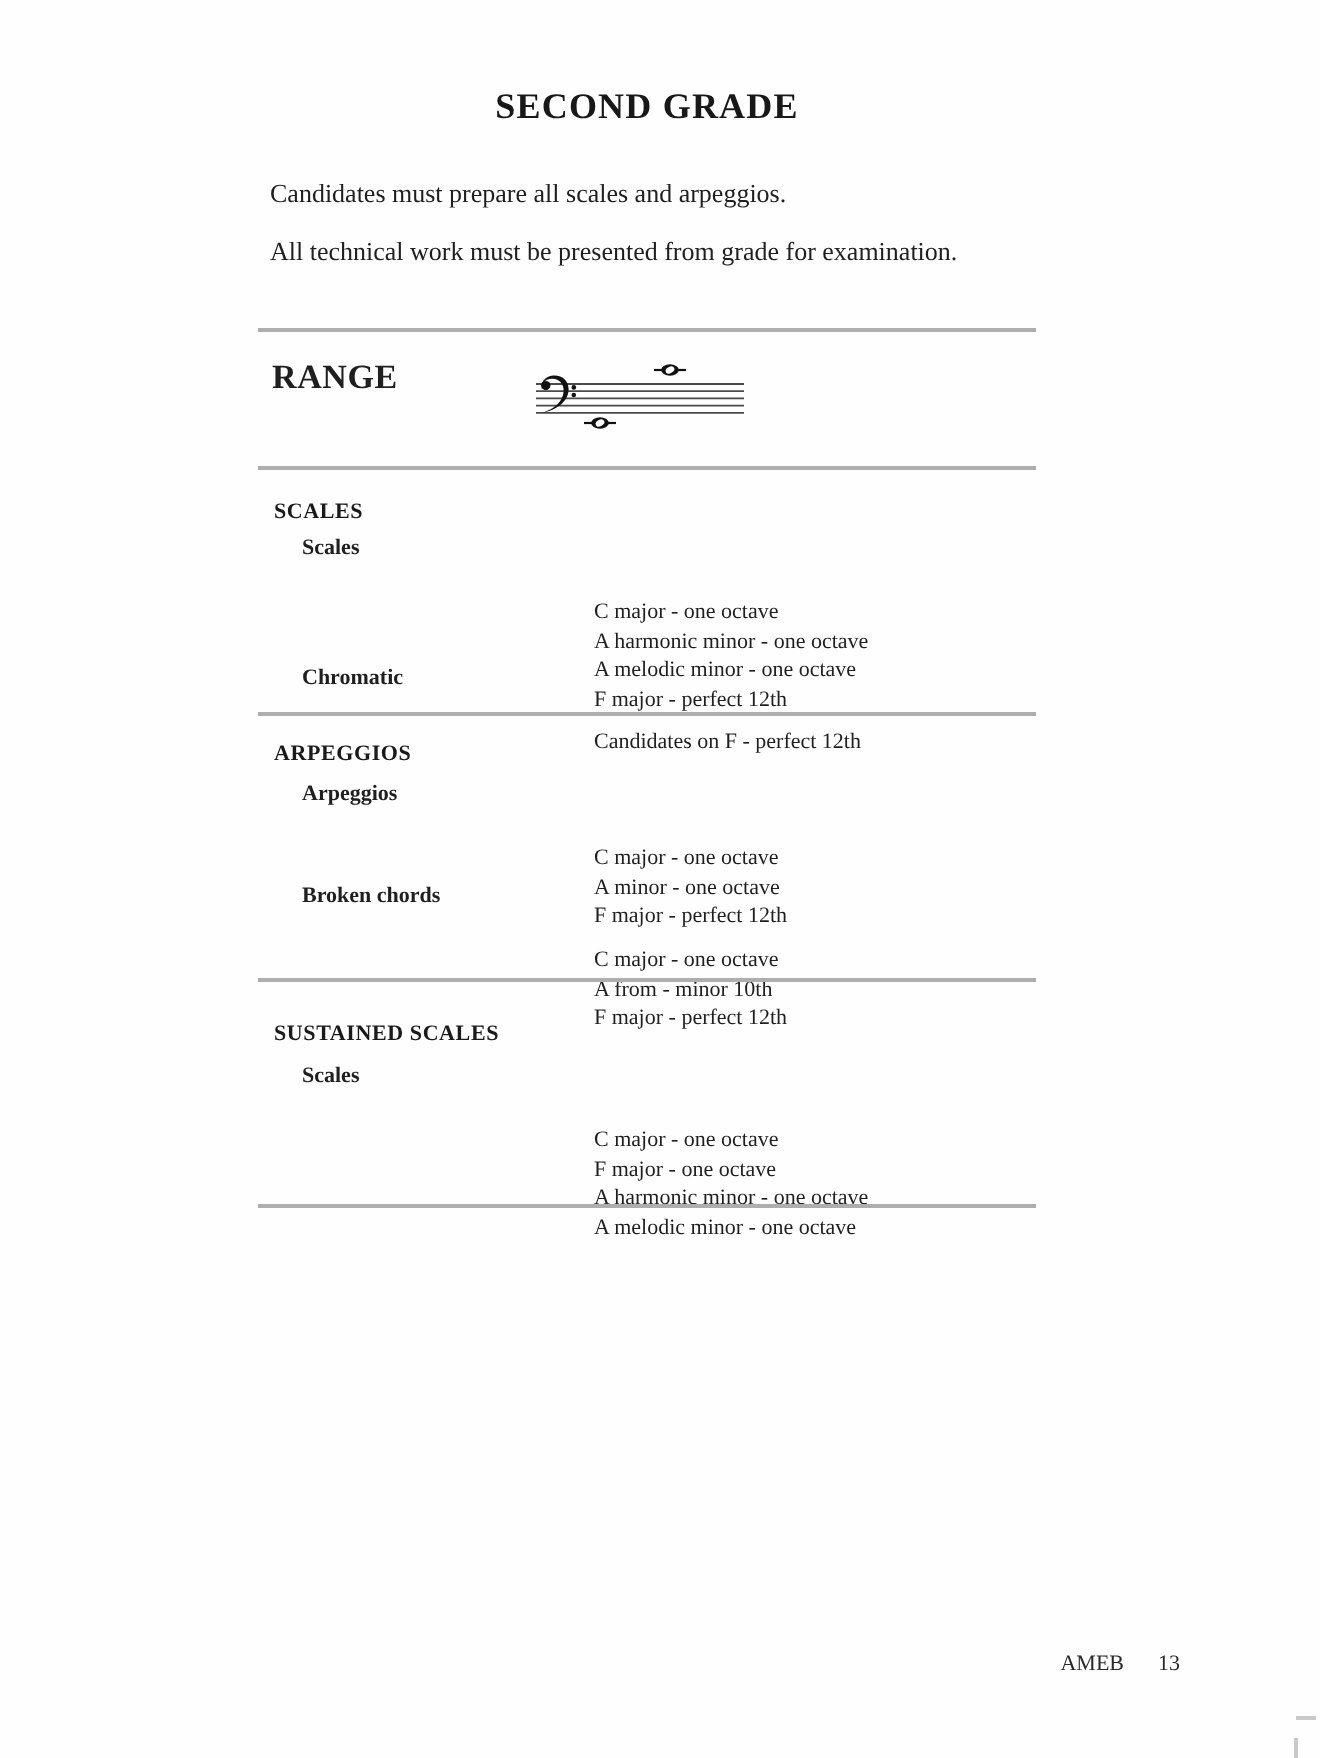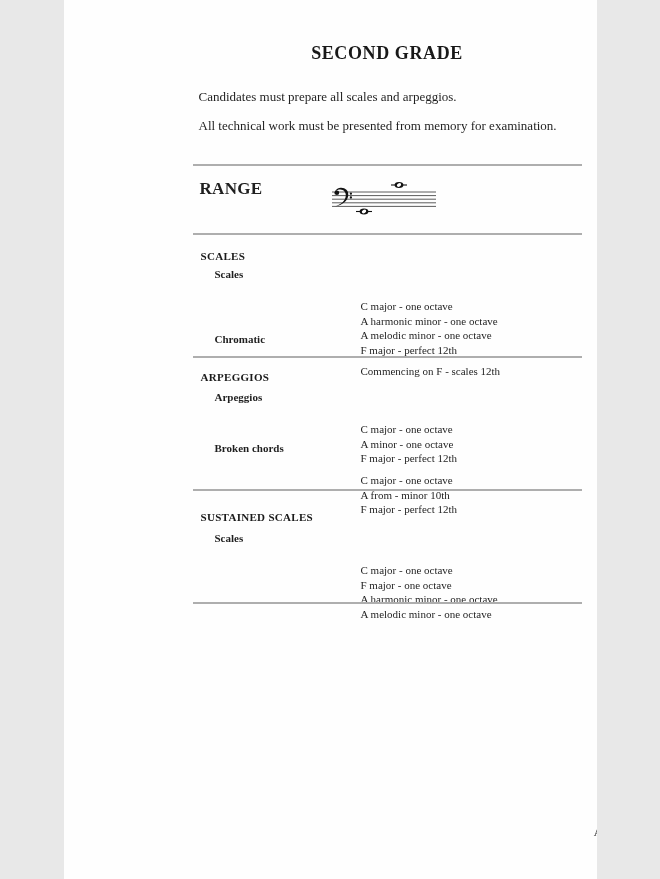--- a/index.html
+++ b/index.html
@@ -1,18 +1,18 @@
 <!DOCTYPE html>
 <html><head>
 <meta charset="utf-8">
 <style>
   html, body { margin: 0; padding: 0; background: #e8e8e8; }
   .page {
     position: relative;
-    width: 533px;
+    width: 660px;
     height: 879px;
     margin: 0 auto;
     background: #fefefe;
     font-family: "Liberation Serif", serif;
     color: #1f1f1f;
     overflow: hidden;
   }
   .abs { position: absolute; }
   .title {
     left: 129px; top: 43px; width: 389px;
@@ -61,21 +61,21 @@
   .staff-svg .ink { fill: #121212; }
 </style>
 </head>
 <body>
 
 <div class="page">
 
   <div class="abs title">SECOND GRADE</div>
 
   <p class="abs intro" style="top:77px">Candidates must prepare all scales and arpeggios.</p>
-  <p class="abs intro" style="top:106px">All technical work must be presented from memory for examination.</p>
+  <p class="abs intro" style="top:106px">All technical work must be presented from grade for examination.</p>
 
   <div class="abs rule" style="top:164px"></div>
 
   <div class="abs range-label">RANGE</div>
 
   <svg class="abs staff-svg" style="left:266px; top:178px;" width="110" height="40" viewBox="0 0 110 40">
     <g>
       <line x1="2" y1="14" x2="106" y2="14"></line>
       <line x1="2" y1="17.6" x2="106" y2="17.6"></line>
       <line x1="2" y1="21.2" x2="106" y2="21.2"></line>
@@ -112,21 +112,21 @@
       <div>C major - one octave</div>
       <div>A harmonic minor - one octave</div>
       <div>A melodic minor - one octave</div>
       <div>F major - perfect 12th</div>
     </div>
   </div>
 
   <div class="abs row" style="top:332px">
     <span class="label">Chromatic</span>
     <div class="items">
-      <div>Commencing on F - scales 12th</div>
+      <div>Candidates on F - perfect 12th</div>
     </div>
   </div>
 
   <div class="abs rule" style="top:356px"></div>
 
   <div class="abs sec-heading" style="top:371px">ARPEGGIOS</div>
 
   <div class="abs row" style="top:390px">
     <span class="label">Arpeggios</span>
     <div class="items">

